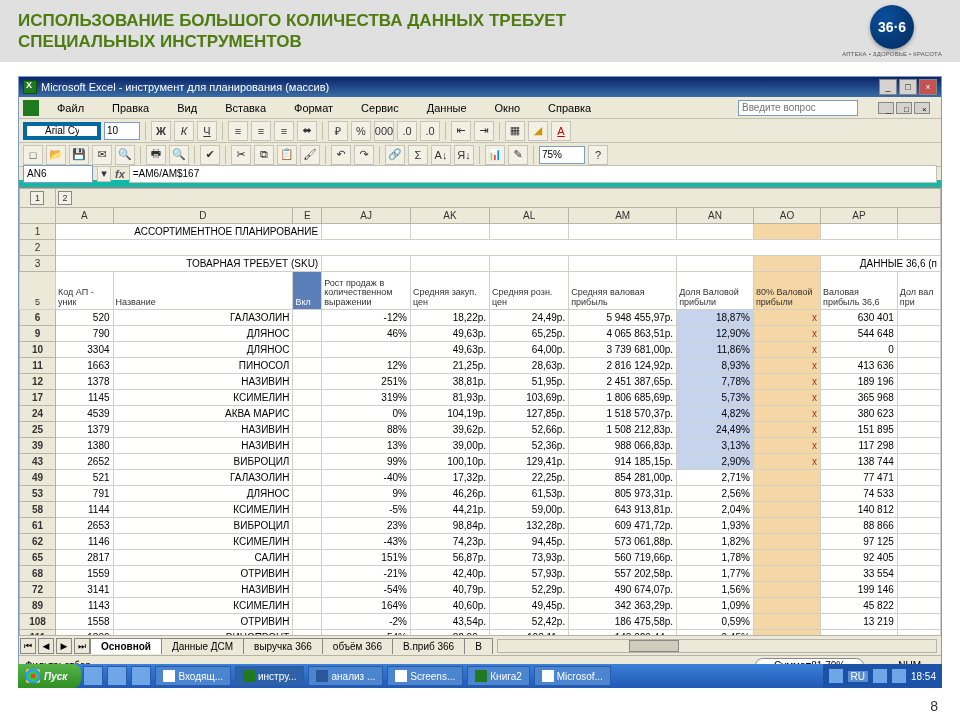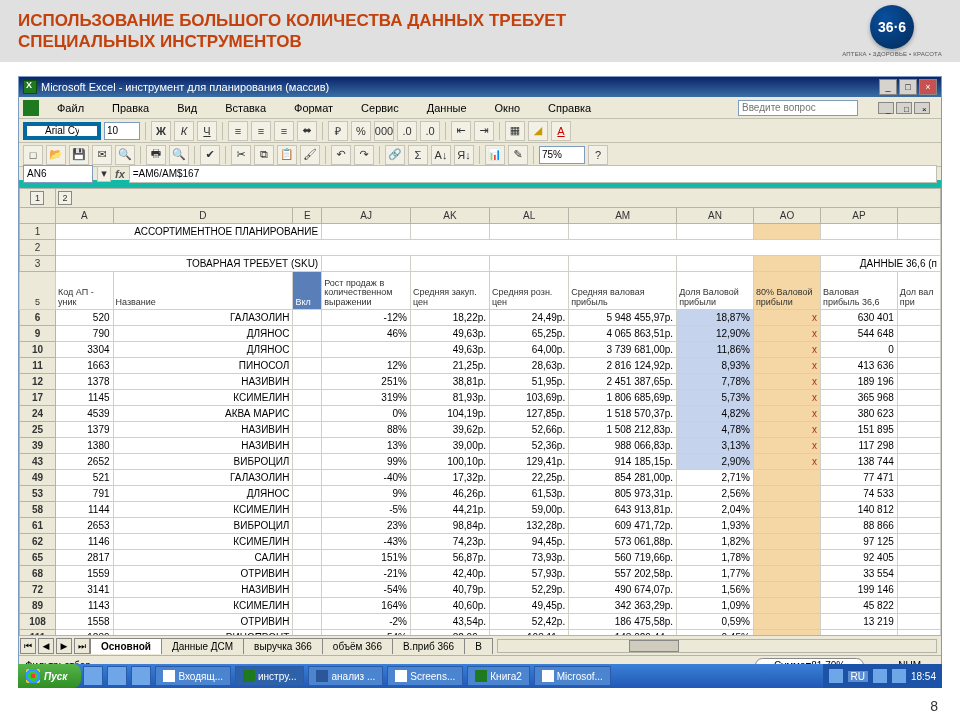--- a/index.html
+++ b/index.html
@@ -17,21 +17,21 @@
     background: #e0e0e0;
     padding: 12px 18px;
     display: flex;
     justify-content: space-between;
     align-items: center;
     height: 62px;
   }
   .slide-hdr h1 {
     font-size: 17px;
     font-weight: bold;
-    color: #c2410c;
+    color: #4d7c0f;
     line-height: 1.25;
     max-width: 650px;
   }
   .logo {
     display: flex; flex-direction: column; align-items: center;
   }
   .logo-disc {
     width: 44px; height: 44px; border-radius: 50%;
     background: radial-gradient(circle at 35% 30%, #0a4f9e, #022a57);
     color: #fff; font-weight: bold; font-size: 14px;
@@ -465,21 +465,21 @@
           </tr>
           <tr>
             <th class="rowhdr selh">25</th>
             <td>1379</td>
             <td class="name">НАЗИВИН</td>
             <td></td>
             <td>88%</td>
             <td>39,62р.</td>
             <td>52,66р.</td>
             <td>1 508 212,83р.</td>
-            <td class="sel">4,78%</td>
+            <td class="sel">24,49%</td>
             <td class="ao">x</td>
             <td class="ap">151 895</td>
             <td></td>
           </tr>
           <tr>
             <th class="rowhdr selh">39</th>
             <td>1380</td>
             <td class="name">НАЗИВИН</td>
             <td></td>
             <td>13%</td>

